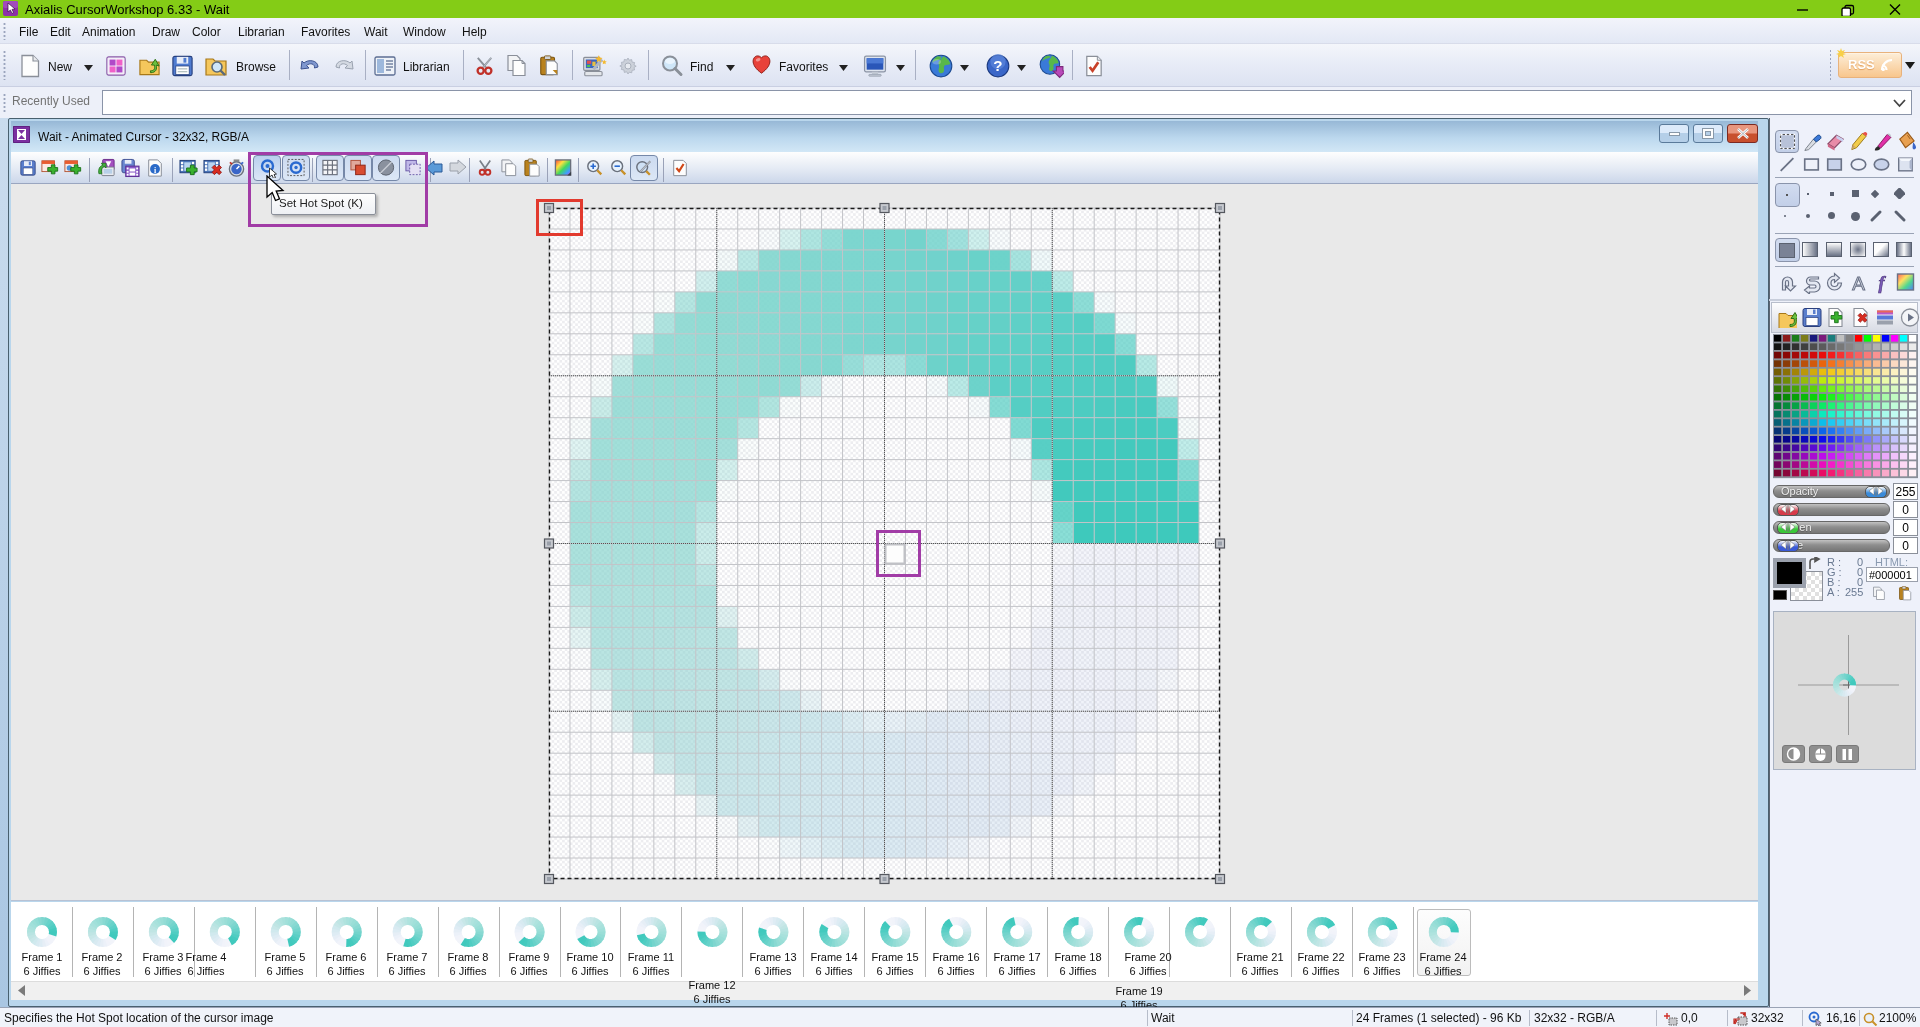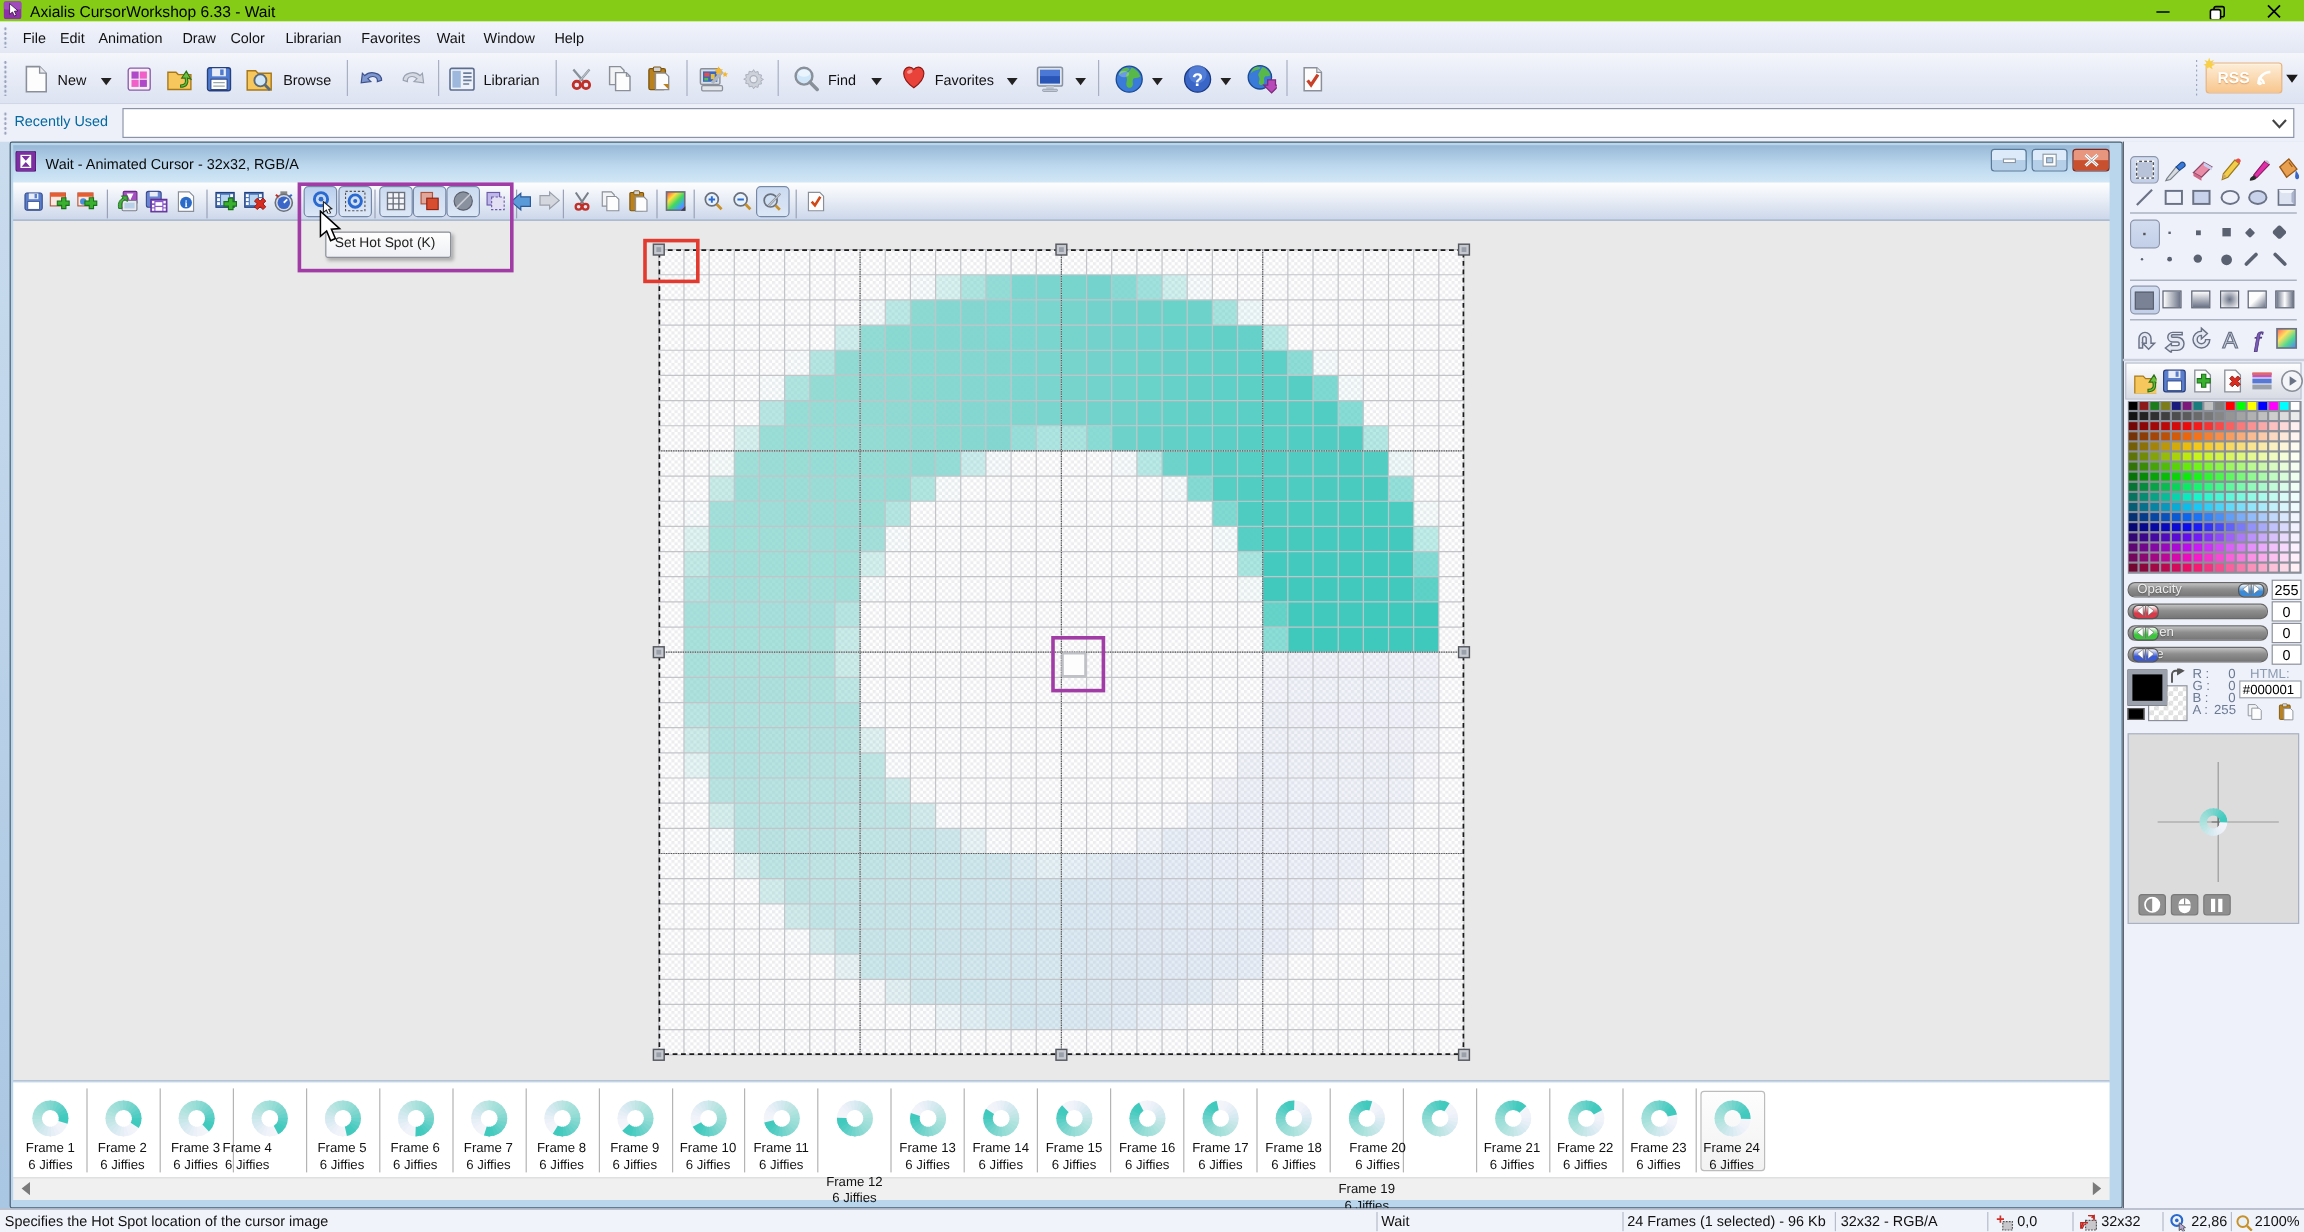--- a/index.html
+++ b/index.html
@@ -200,21 +200,21 @@
     <svg class="abs" style="left:1836px;top:4px" width="10" height="10">
       <path d="M5 0 L6 3 L9 2 L7 5 L10 6 L7 7 L8 10 L5 8 L2 10 L3 7 L0 6 L3 5 L1 2 L4 3 Z" fill="#f8d048"></path>
     </svg>
     <svg class="abs" style="left:1905px;top:18px" width="11" height="8">
       <path d="M0 0 h10 l-5 7 Z" fill="#1a1a1a"></path>
     </svg>
     <div class="abs" style="left:1830px;top:6px;width:1px;height:30px;background-image:linear-gradient(#9aa4bd 50%,transparent 50%);background-size:1px 4px"></div>
     <div class="abs" style="left:3px;top:6px;width:3px;height:30px;background-image:radial-gradient(circle,#9aa4bd 1px,transparent 1.2px);background-size:3px 4px"></div>
   </div>
 <div id="recently" class="abs">
-    <div class="abs" style="left:12px;top:7px;font-size:12px;color:#0369a1">Recently Used</div>
+    <div class="abs" style="left:12px;top:7px;font-size:12px;color:#737373">Recently Used</div>
     <div class="abs" style="left:102px;top:3px;width:1810px;height:25px;background:#fff;border:1px solid #8a94a8"></div>
     <svg class="abs" style="left:1893px;top:12px" width="13" height="9">
       <path d="M1 1 L6.5 7 L12 1" fill="none" stroke="#444" stroke-width="1.8"></path>
     </svg>
     <div class="abs" style="left:3px;top:6px;width:3px;height:20px;background-image:radial-gradient(circle,#9aa4bd 1px,transparent 1.2px);background-size:3px 4px"></div>
   </div>
 <div id="mdi" class="abs">
     <div class="abs" style="left:8px;top:0px;width:1761px;height:889px;border:1px solid #49606f;background:#b9d6ec;border-radius:2px"></div>
     <div class="abs" style="left:11px;top:3px;width:1747px;height:31px;background:linear-gradient(#97b8d6,#bcd8ee 55%,#d2e7f6)"></div>
     <svg class="abs" style="left:13px;top:8px" width="17" height="17">
@@ -1756,21 +1756,21 @@
       <path d="M1 12 V7 l2 0 -2 5 M1 7 h6 M12 1 h-5 m5 0 l-2 2 2-2 v4" stroke="#c02820" stroke-width="1.2" fill="none"></path>
       <path d="M2 12 l2-4 M8 1 l4 0 0 3" stroke="#c02820" stroke-width="1.2" fill="none"></path>
     </svg>
     <div class="st" style="left:1751px">32x32</div>
     <div class="stsep" style="left:1802px"></div>
     <svg class="abs" style="left:1808px;top:3px" width="15" height="15">
       <circle cx="6" cy="6" r="4.5" fill="none" stroke="#2a6ad0" stroke-width="1.8"></circle>
       <circle cx="6" cy="6" r="1.5" fill="#2a6ad0"></circle>
       <path d="M8 8 L8 14.5 L9.8 13 L11 15.5 L12.5 14.8 L11.3 12.4 L13.2 12 Z" fill="#b8a8d8" stroke="#555" stroke-width="0.8"></path>
     </svg>
-    <div class="st" style="left:1826px">22,86</div>
+    <div class="st" style="left:1826px">16,16</div>
     <div class="stsep" style="left:1859px"></div>
     <svg class="abs" style="left:1863px;top:4px" width="15" height="14">
       <circle cx="6" cy="6" r="4.5" fill="#e8f0fa" stroke="#c89028" stroke-width="1.6"></circle>
       <path d="M9.5 9.5 l4 4" stroke="#c89028" stroke-width="2"></path>
     </svg>
     <div class="st" style="left:1879px">2100%</div>
   </div>
 <div class="abs" style="left:248px;top:152px;width:180px;height:75px;border:3px solid #a13ca6;z-index:50"></div>
 <div class="abs" style="left:536px;top:199px;width:47px;height:37px;border:3px solid #e23a2e;z-index:50"></div>
 <div class="abs" style="left:876px;top:530px;width:45px;height:47px;border:3px solid #a13ca6;z-index:50"></div>

